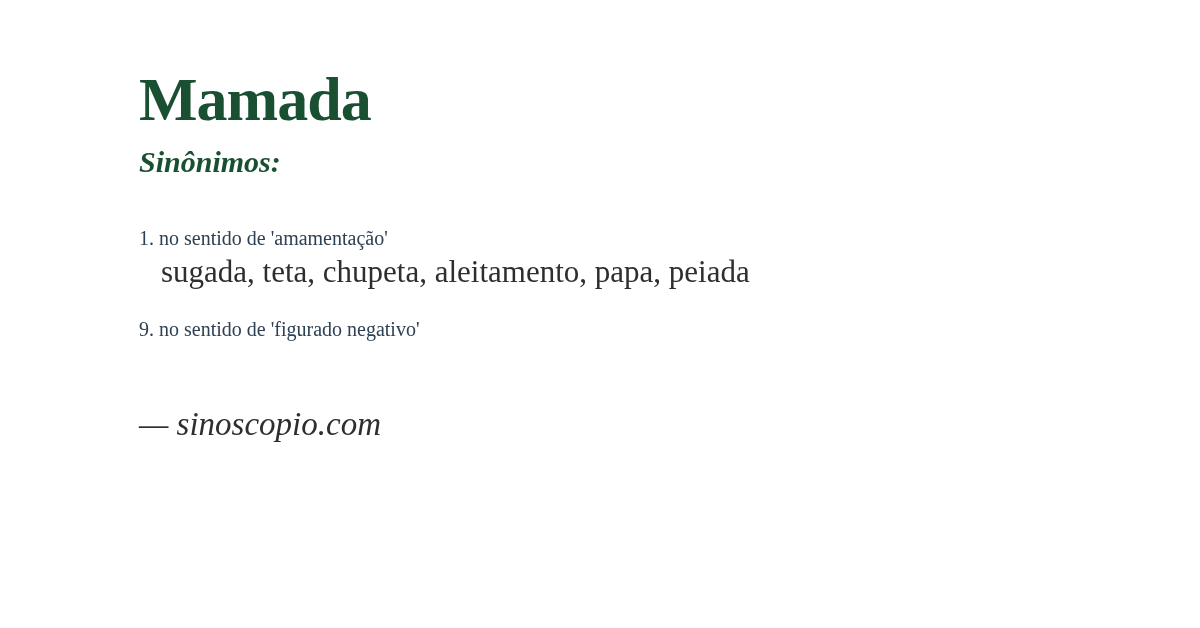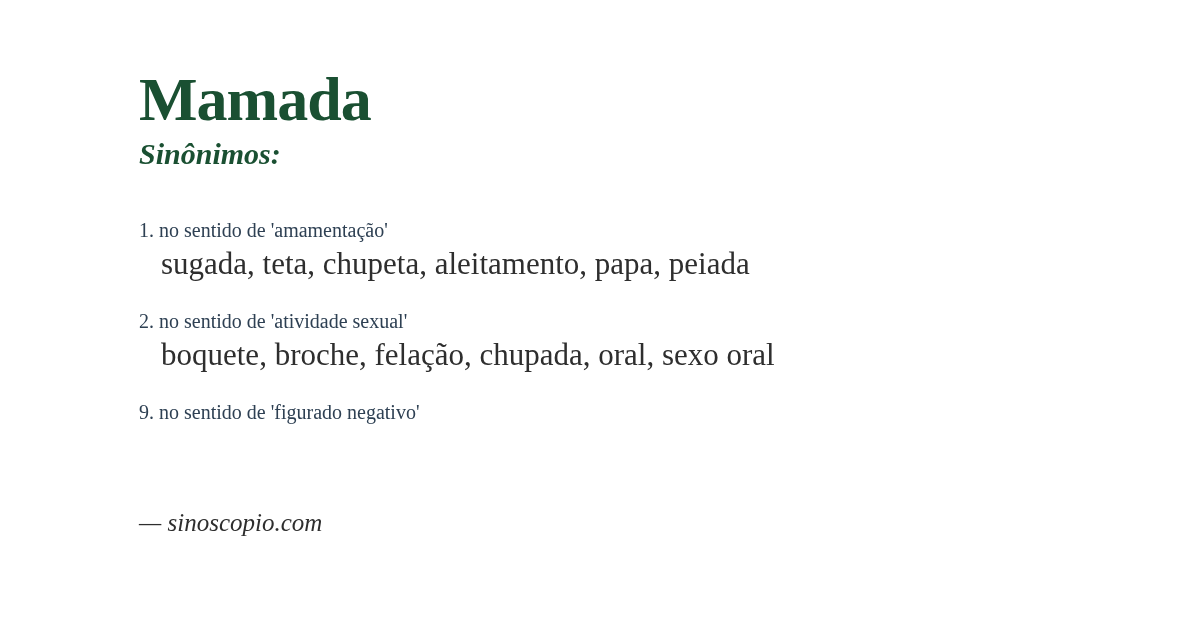--- a/index.html
+++ b/index.html
@@ -22,21 +22,21 @@
     padding: 68px 60px 0 139px;
   }
   .title {
     font-size: 62px;
     font-weight: bold;
     line-height: 1.0;
     letter-spacing: -1px;
     color: var(--accent-green);
   }
   .subtitle {
-    margin-top: 7px;
+    margin-top: 15px;
     font-size: 30px;
     font-weight: bold;
     font-style: italic;
     color: var(--accent-green);
   }
   .entries {
     margin-top: 46px;
   }
   .entry {
     margin-bottom: 26px;
@@ -47,22 +47,22 @@
     color: var(--sense-label);
   }
   .synonyms {
     margin-top: 2px;
     font-size: 31px;
     line-height: 1.2;
     color: var(--body-text);
     margin-left: 22px;
   }
   .attribution {
-    margin-top: 84px;
-    font-size: 25px;
+    margin-top: 64px;
+    font-size: 33px;
     font-style: italic;
     font-weight: 500;
     color: var(--body-text);
   }
 </style>
 </head>
 <body>
 
 <div class="page">
 
@@ -70,24 +70,20 @@
 
   <div class="subtitle">Sinônimos:</div>
 
   <div class="entries">
 
     <div class="entry">
       <div class="sense-label">1. no sentido de 'amamentação'</div>
       <div class="synonyms">sugada, teta, chupeta, aleitamento, papa, peiada</div>
     </div>
 
-    <div class="entry">
-      <div class="sense-label">2. no sentido de 'atividade sexual'</div>
-      <div class="synonyms">boquete, broche, felação, chupada, oral, sexo oral</div>
-    </div>
 
     <div class="entry">
       <div class="sense-label">9. no sentido de 'figurado negativo'</div>
     </div>
 
   </div>
 
   <div class="attribution">— sinoscopio.com</div>
 
 </div>

